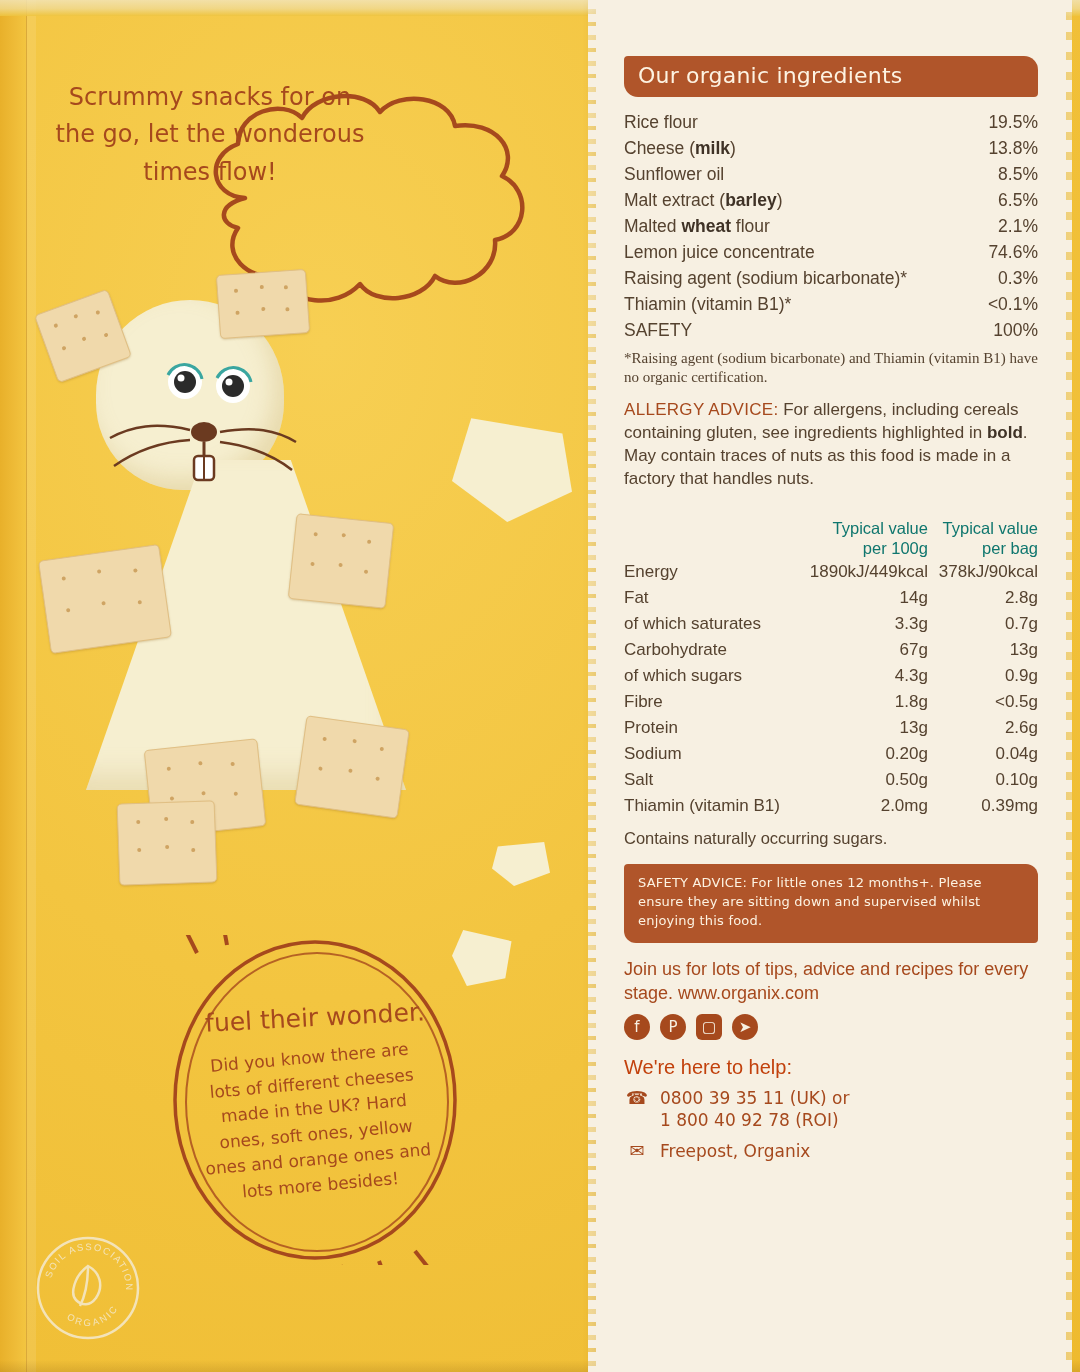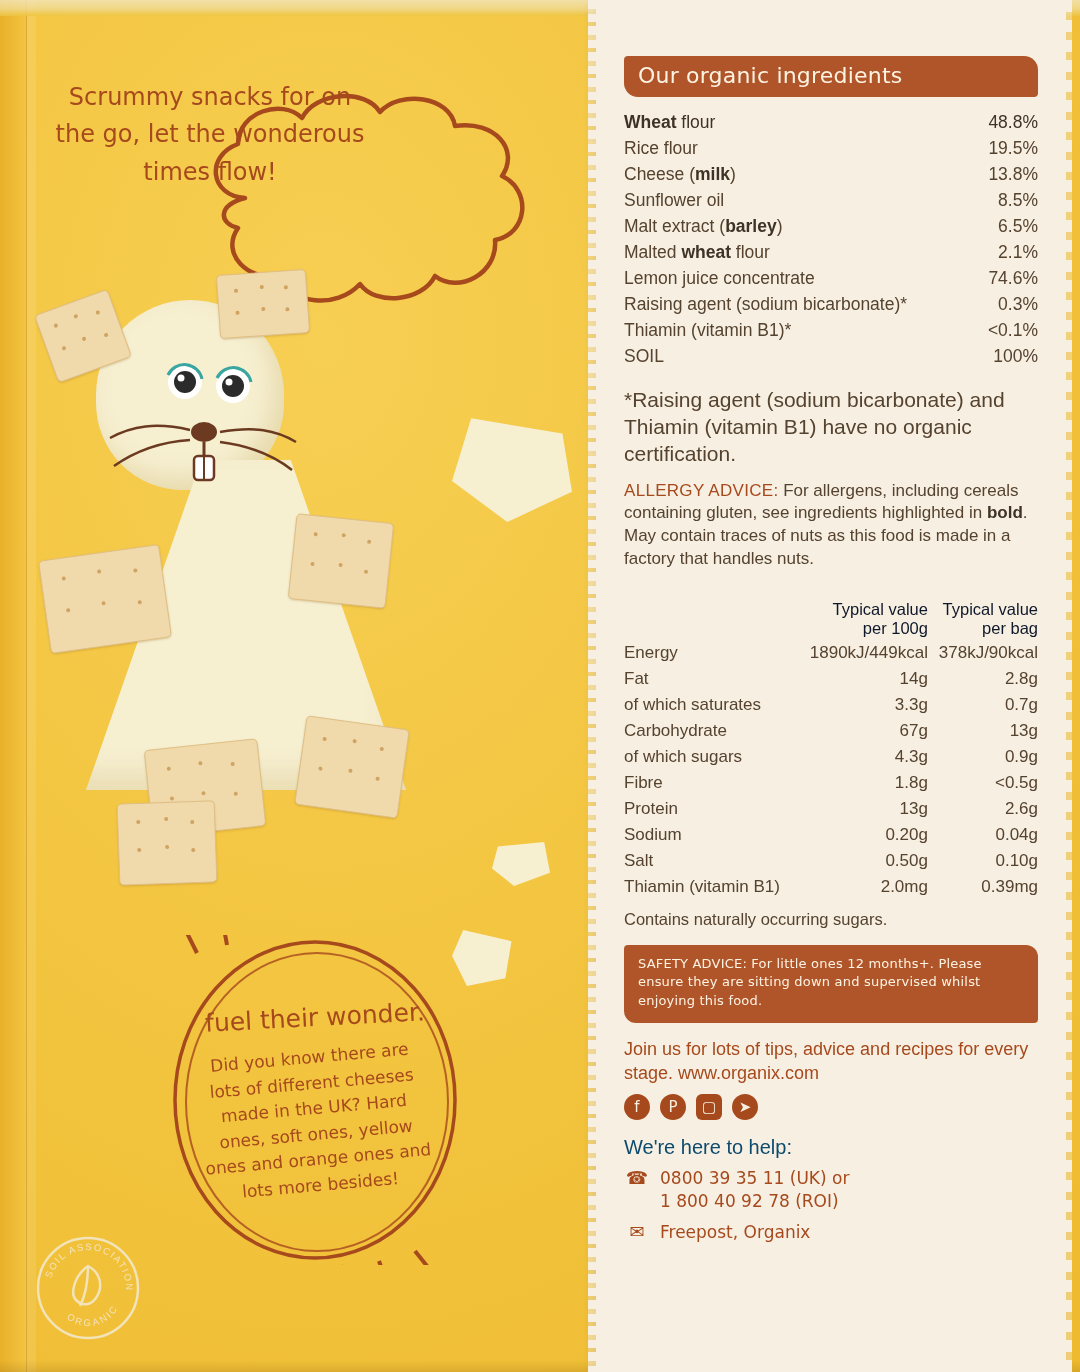--- a/index.html
+++ b/index.html
@@ -68,39 +68,39 @@
   .ribbon.safety{font-size:13px;line-height:1.45;border-radius:4px 12px 4px 12px;padding:10px 14px 12px;}
 
   .ing-table{width:100%;border-collapse:collapse;margin-top:12px;}
   .ing-table td{
     font-size:17.5px;color:#55422f;padding:2.5px 0;vertical-align:bottom;
   }
   .ing-table td.val{text-align:right;white-space:nowrap;}
   .ing-table tr.first td{color:#3f3226;}
   .ing-table b{font-weight:bold;color:#3f3226;}
 
-  .note{font-size:21px;color:#55422f;line-height:1.28;margin-top:18px;}
+  .note{font-size:15px;color:#55422f;line-height:1.28;margin-top:6px;font-family:Liberation Serif, serif;}
   .allergy{font-size:17px;color:#55422f;line-height:1.34;margin-top:12px;}
   .allergy .lead{color:#a6491d;font-weight:normal;letter-spacing:.3px;}
   .allergy b{color:#3f3226;}
 
   .nut-table{width:100%;border-collapse:collapse;margin-top:10px;}
   .nut-table th{
-    font-size:16.5px;color:#0f172a;font-weight:normal;text-align:right;
+    font-size:16.5px;color:#0f766e;font-weight:normal;text-align:right;
     padding:1px 0;line-height:1.18;
   }
   .nut-table td{font-size:17px;color:#55422f;padding:3px 0;}
   .nut-table td.val{text-align:right;white-space:nowrap;}
   .nut-foot{font-size:16.5px;color:#55422f;margin-top:10px;}
 
   .join{font-size:18px;color:#a6491d;line-height:1.35;margin-top:14px;}
   .social{margin-top:8px;display:flex;gap:10px;align-items:center;}
   .soc{width:26px;height:26px;border-radius:6px;background:#a6491d;display:flex;align-items:center;justify-content:center;color:#f7f0e2;font-size:15px;font-family:"DejaVu Sans",sans-serif;}
   .soc.circle{border-radius:50%;}
-  .help-title{font-size:20px;color:#0c4a6e;margin-top:16px;}
+  .help-title{font-size:20px;color:#c2410c;margin-top:16px;}
   .help-row{display:flex;align-items:flex-start;gap:10px;font-size:17px;color:#a6491d;margin-top:8px;font-family:"DejaVu Sans",sans-serif;}
   .help-row .gl{width:26px;text-align:center;font-size:18px;}
   .help-row .tx{line-height:1.35;}
 
   
   .bubble{
     position:absolute;left:150px;top:78px;width:420px;height:270px;
   }
   .bubble-text{
     position:absolute;left:0;top:0;width:420px;height:270px;
@@ -270,24 +270,20 @@
 
   <div class="panel">
     <div class="panel-inner">
 
       <div style="height:56px"></div>
 
       <div class="ribbon">Our organic ingredients</div>
 
       <table class="ing-table">
         <tbody>
-            <tr class="first">
-          <td><b>Wheat</b> flour</td>
-          <td class="val">48.8%</td>
-        </tr>
         <tr>
           <td>Rice flour</td>
           <td class="val">19.5%</td>
         </tr>
         <tr>
           <td>Cheese (<b>milk</b>)</td>
           <td class="val">13.8%</td>
         </tr>
         <tr>
           <td>Sunflower oil</td>
@@ -307,21 +303,21 @@
         </tr>
         <tr>
           <td>Raising agent (sodium bicarbonate)*</td>
           <td class="val">0.3%</td>
         </tr>
         <tr>
           <td>Thiamin (vitamin B1)*</td>
           <td class="val">&lt;0.1%</td>
         </tr>
         <tr>
-          <td>SOIL</td>
+          <td>SAFETY</td>
           <td class="val">100%</td>
         </tr>
       </tbody>
         </table>
 
       <div class="note">*Raising agent (sodium bicarbonate) and Thiamin (vitamin B1) have no organic certification.</div>
 
       <div class="allergy">
         <span class="lead">ALLERGY ADVICE:</span><span> For allergens, including cereals containing gluten, see ingredients highlighted in </span><b>bold</b><span>. May contain traces of nuts as this food is made in a factory that handles nuts.</span>
       </div>

